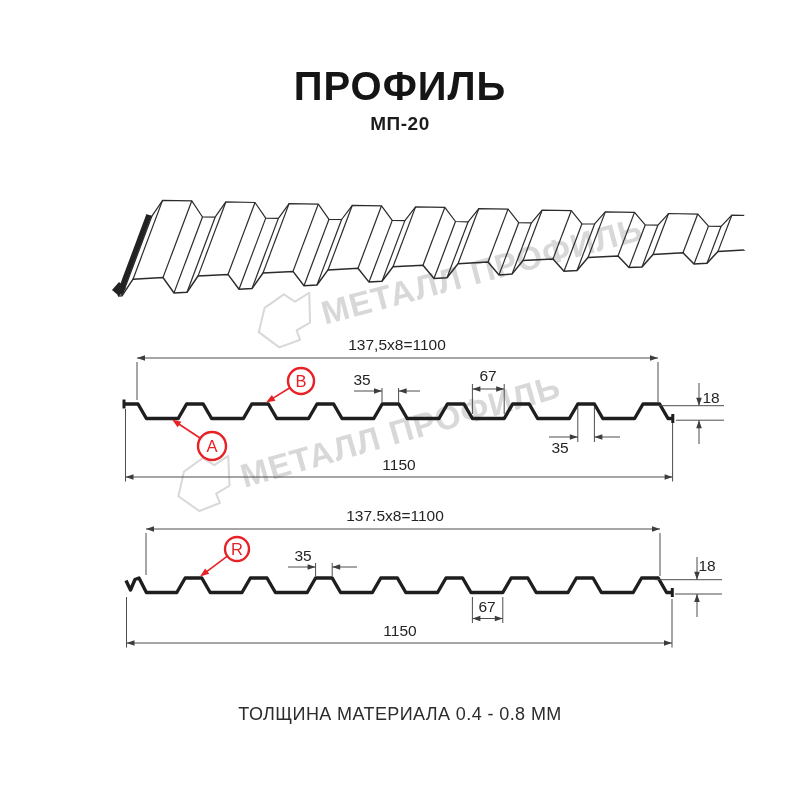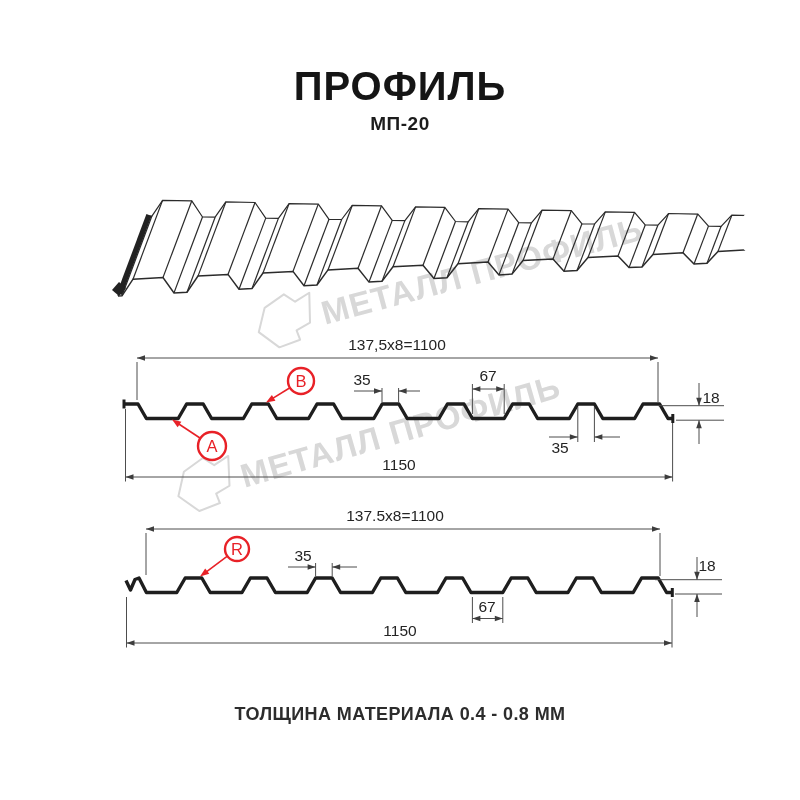--- a/index.html
+++ b/index.html
@@ -4,21 +4,21 @@
 <style>
   :root{ --red:#e82127; --wm:#d8d8d8; --line:#1e1e1e; --dim:#4d4d4d; --dimtext:#242424; }
   html,body{margin:0;padding:0}
   body{width:800px;height:800px;background:#fff;position:relative;overflow:hidden;
        font-family:"Liberation Sans",sans-serif;}
   .title{position:absolute;top:64px;left:0;width:800px;text-align:center;
          font-size:40px;font-weight:700;letter-spacing:1px;color:#151515;}
   .subtitle{position:absolute;top:113px;left:0;width:800px;text-align:center;
          font-size:19px;font-weight:600;letter-spacing:.5px;color:#1c1c1c;}
   .footnote{position:absolute;top:704px;left:0;width:800px;text-align:center;
-         font-size:18px;font-weight:700;letter-spacing:.4px;color:#2c2c2c;}
+         font-size:18px;font-weight:400;letter-spacing:.4px;color:#2c2c2c;}
   svg#scene{position:absolute;top:0;left:0;}
   .dim{font-family:"Liberation Sans",sans-serif;font-size:15.5px;fill:var(--dimtext);text-anchor:middle;}
   .mk{fill:none;stroke:var(--red);stroke-width:2.4px;}
   .mktext{font-family:"Liberation Sans",sans-serif;font-size:16.5px;font-weight:500;
           fill:var(--red);text-anchor:middle;}
   .wmtext{font-family:"Liberation Sans",sans-serif;font-size:33px;font-weight:700;
           fill:var(--wm);letter-spacing:1px;}
   .wmpath{fill:none;stroke:var(--wm);stroke-width:2px;stroke-linejoin:round;}
 </style>
 </head>

